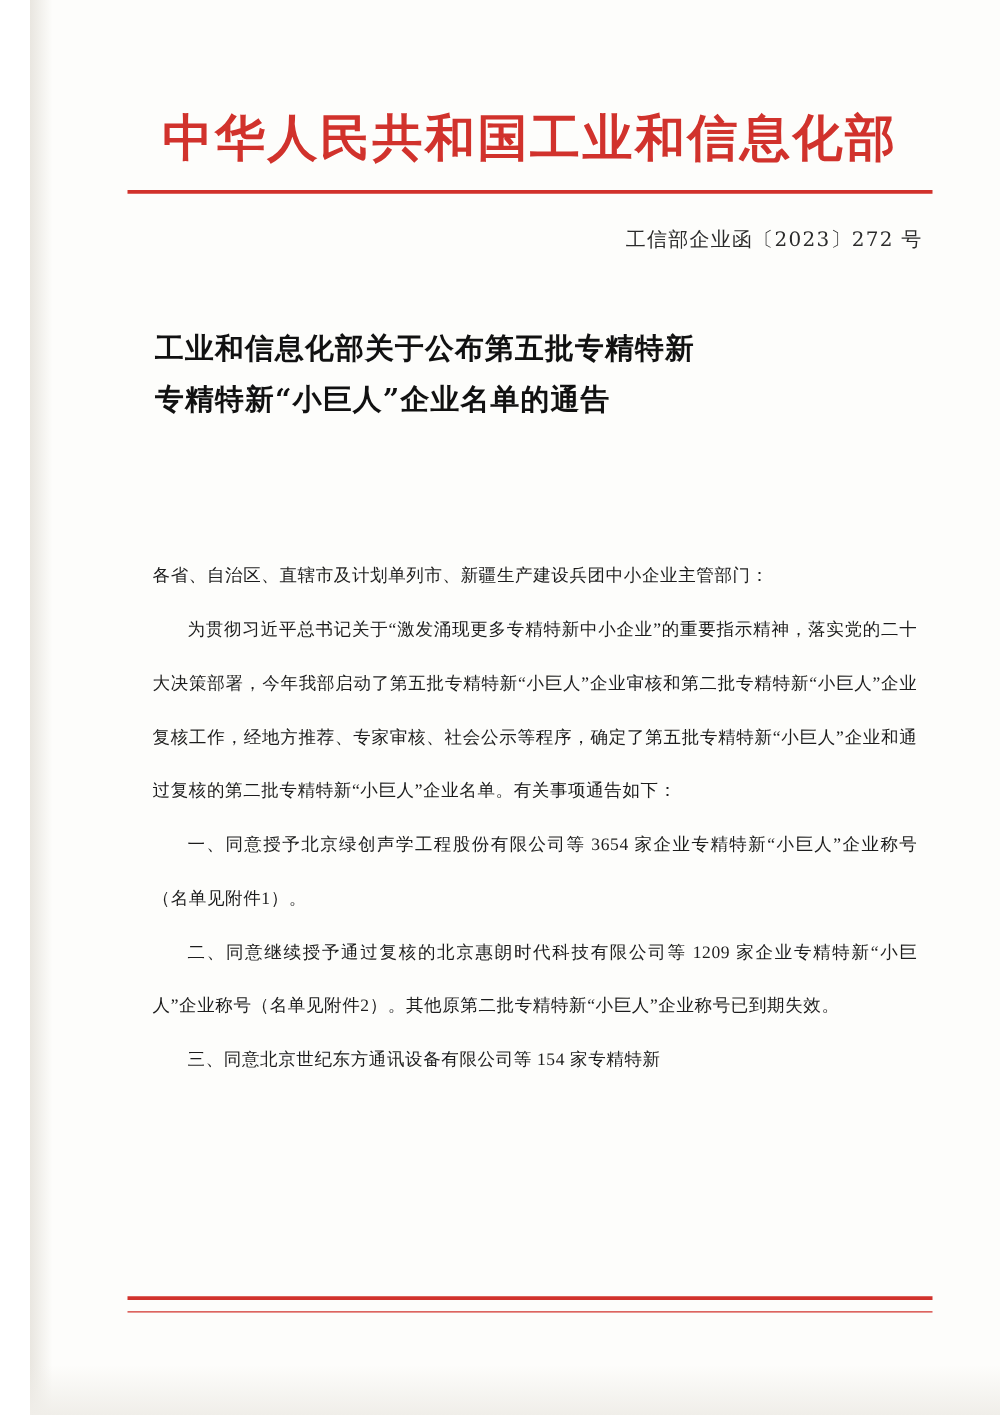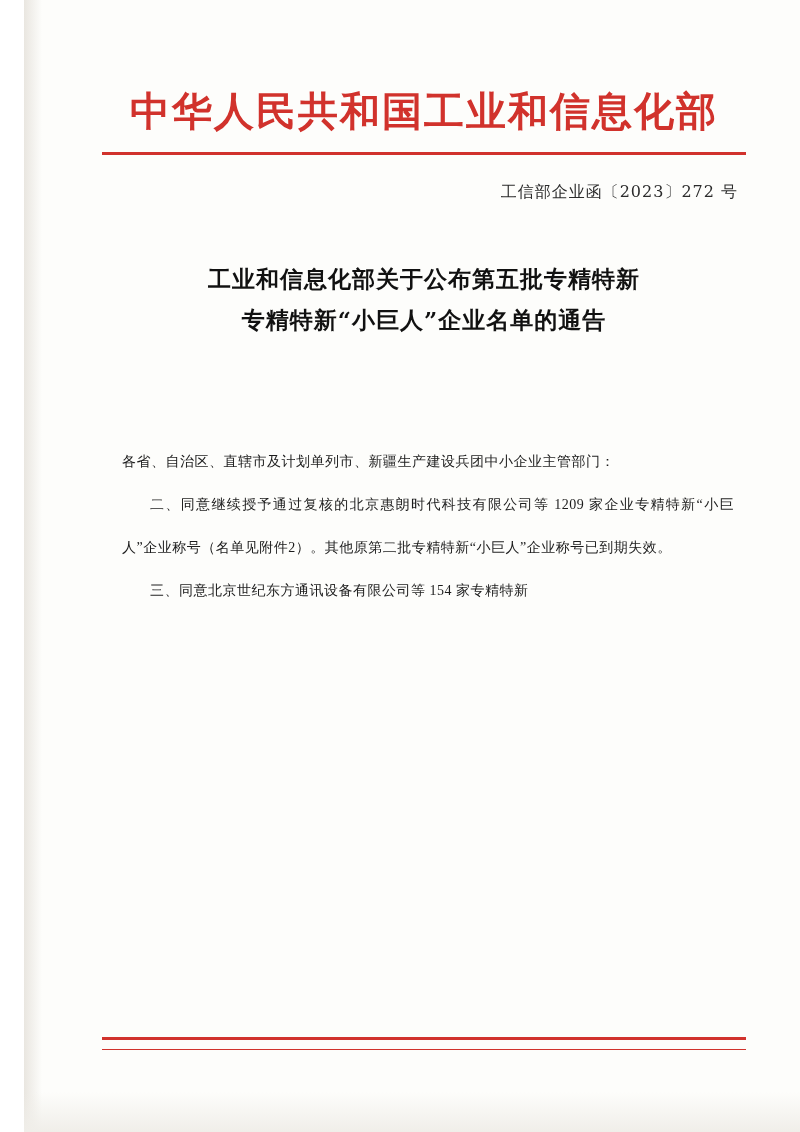--- a/index.html
+++ b/index.html
@@ -90,21 +90,20 @@
     color: #2b2b2b;
     font-family: "DejaVu Serif", "Liberation Serif", serif;
   }
 
   
   .doc-title {
     position: absolute;
     top: 258px;
     left: 100px;
     width: 600px;
-    text-align: center;
     font-weight: 700;
     font-size: 23px;
     line-height: 41px;
     letter-spacing: 1px;
     color: #111;
     font-family: "DejaVu Serif", "Liberation Serif", serif;
   }
   .doc-title .line { display: block; white-space: nowrap; }
 
   
@@ -164,20 +163,22 @@
 
     <div class="doc-number">工信部企业函〔2023〕272 号</div>
 
     <div class="doc-title">
       <span class="line">工业和信息化部关于公布第五批专精特新</span>
       <span class="line">专精特新“小巨人”企业名单的通告</span>
     </div>
 
     <div class="content">
       <p>各省、自治区、直辖市及计划单列市、新疆生产建设兵团中小企业主管部门：</p>
+      <p class="indent">为贯彻习近平总书记关于“激发涌现更多专精特新中小企业”的重要指示精神，落实党的二十大决策部署，今年我部启动了第五批专精特新“小巨人”企业审核和第二批专精特新“小巨人”企业复核工作，经地方推荐、专家审核、社会公示等程序，确定了第五批专精特新“小巨人”企业和通过复核的第二批专精特新“小巨人”企业名单。有关事项通告如下：</p>
+      <p class="indent">一、同意授予北京绿创声学工程股份有限公司等 3654 家企业专精特新“小巨人”企业称号（名单见附件1）。</p>
       <p class="indent">二、同意继续授予通过复核的北京惠朗时代科技有限公司等 1209 家企业专精特新“小巨人”企业称号（名单见附件2）。其他原第二批专精特新“小巨人”企业称号已到期失效。</p>
       <p class="indent">三、同意北京世纪东方通讯设备有限公司等 154 家专精特新</p>
     </div>
 
     <div class="footer-rule-top"></div>
     <div class="footer-rule-bottom"></div>
 
   </div>
 </div>
 

